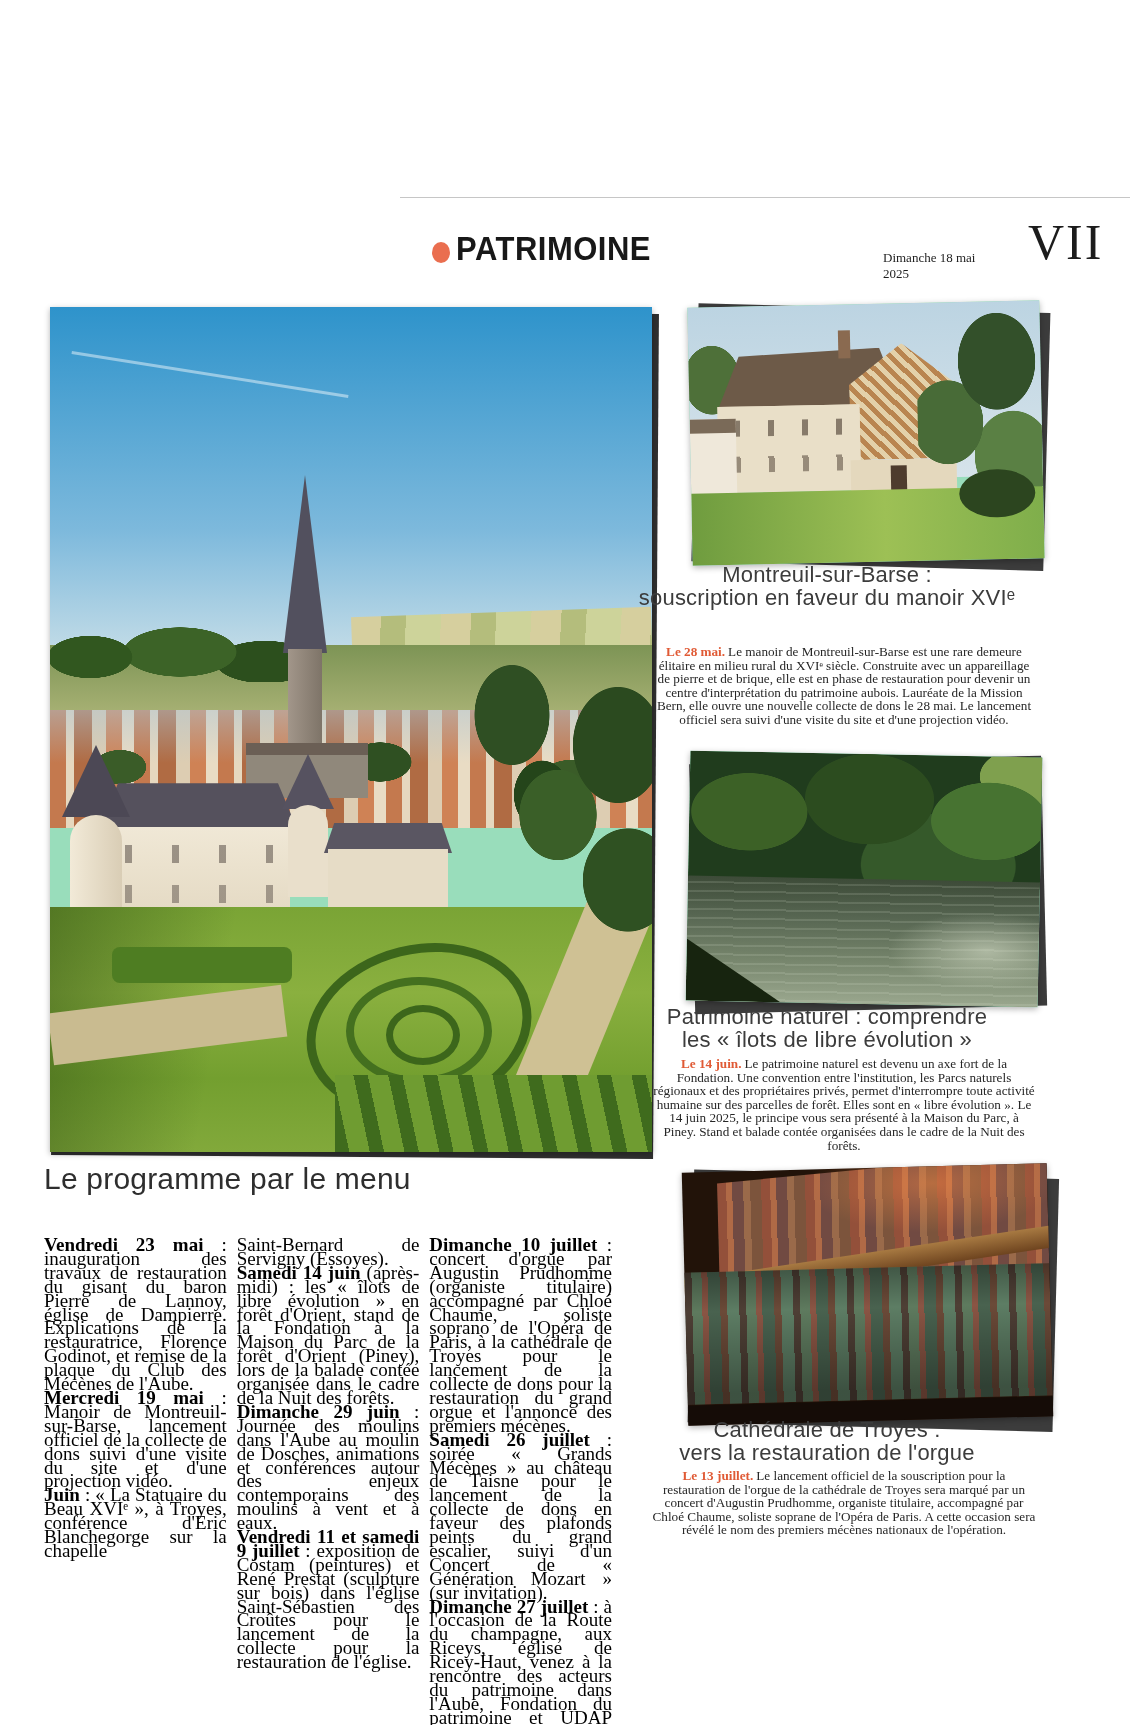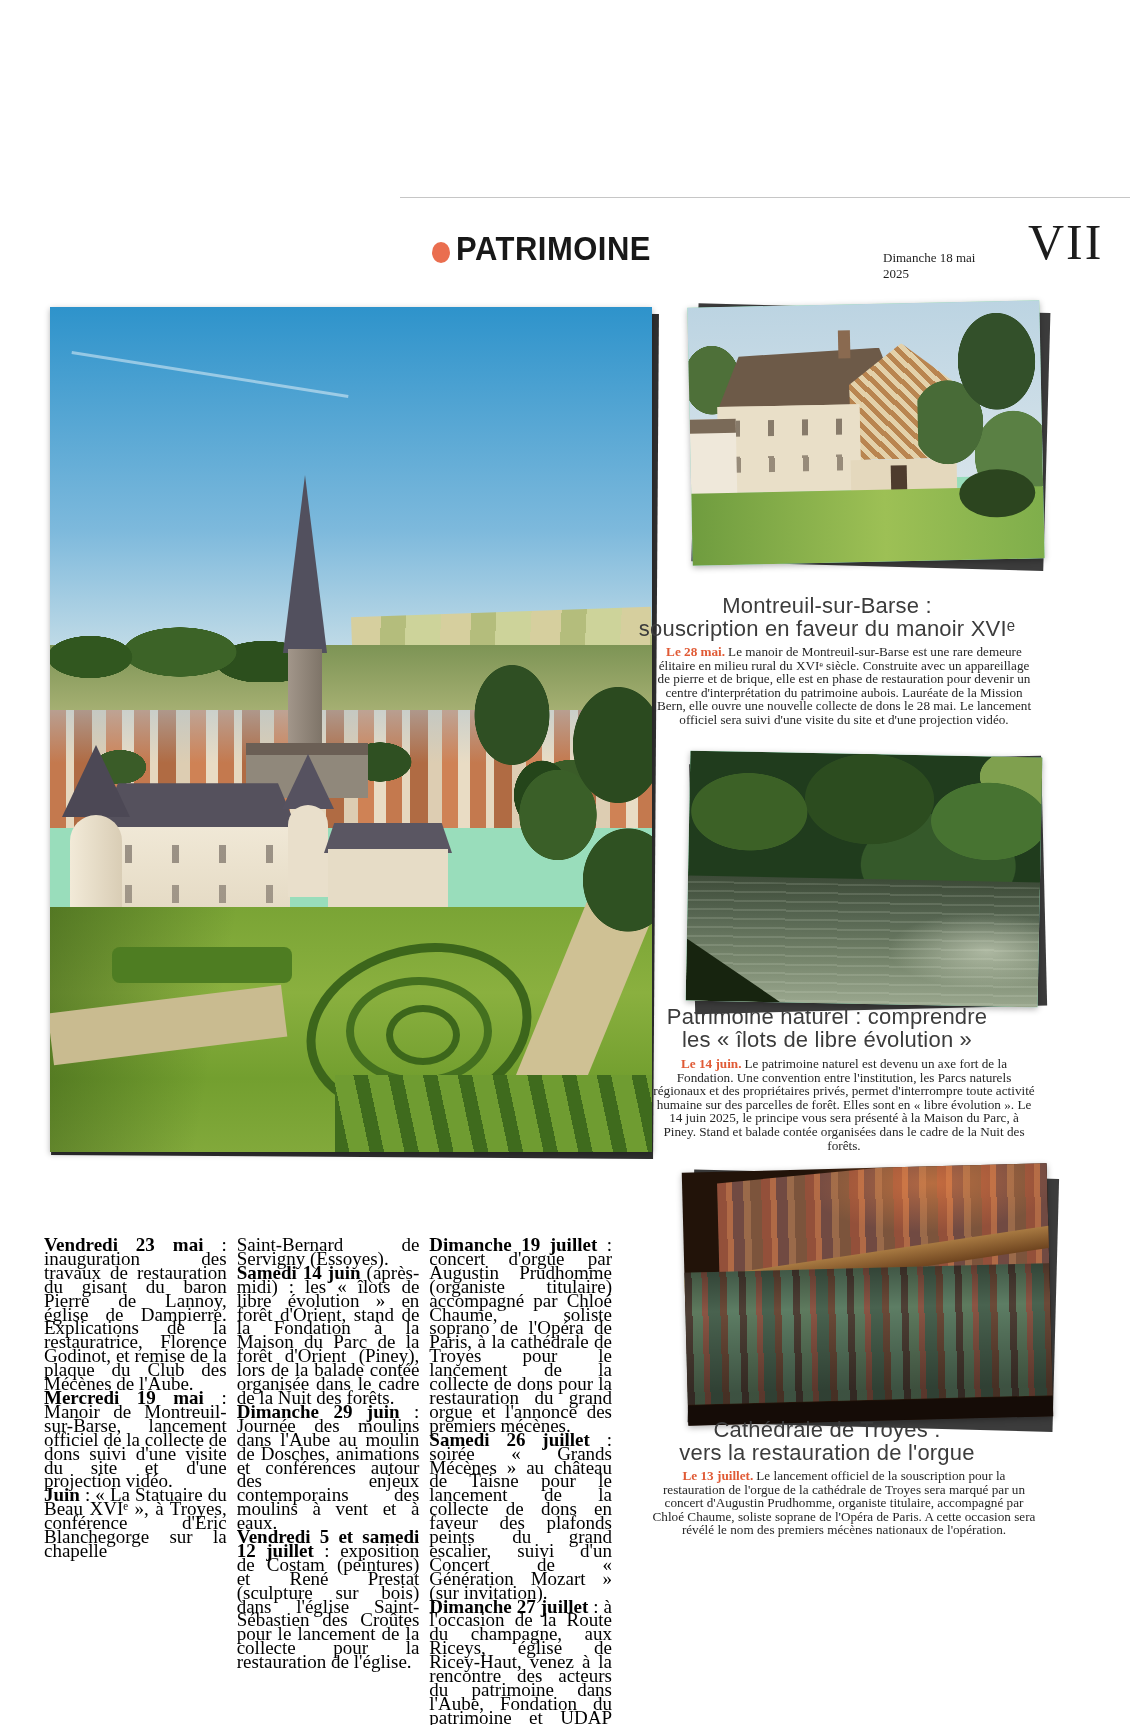--- a/index.html
+++ b/index.html
@@ -195,21 +195,21 @@
       <div class="a-gable"></div>
       <div class="a-wall"></div>
       <div class="a-wall2"></div>
       <div class="a-door"></div>
       <div class="a-cottage"></div>
       <div class="a-treesr"></div>
       <div class="a-lawn"></div>
       <div class="a-bush"></div>
     </div>
   </figure>
-  <h2 class="art-title" style="top:595px">
+  <h2 class="art-title" style="top:564px">
     <span>Montreuil-sur-Barse :</span><br>
     <span>souscription en faveur du manoir XVIᵉ</span>
   </h2>
   <p class="art-body" style="top:645px">
     <strong class="lead">Le 28 mai.</strong><span>Le manoir de Montreuil-sur-Barse est une rare demeure élitaire en milieu rural du XVIᵉ siècle. Construite avec un appareillage de pierre et de brique, elle est en phase de restauration pour devenir un centre d'interprétation du patrimoine aubois. Lauréate de la Mission Bern, elle ouvre une nouvelle collecte de dons le 28 mai. Le lancement officiel sera suivi d'une visite du site et d'une projection vidéo.</span>
   </p>
 
   <figure class="stack photo-river">
     <div class="sheet"></div>
     <div class="ph">
@@ -240,32 +240,33 @@
     </div>
   </figure>
   <h2 class="art-title" style="top:1419px">
     <span>Cathédrale de Troyes :</span><br>
     <span>vers la restauration de l'orgue</span>
   </h2>
   <p class="art-body" style="top:1469px">
     <strong class="lead">Le 13 juillet.</strong><span>Le lancement officiel de la souscription pour la restauration de l'orgue de la cathédrale de Troyes sera marqué par un concert d'Augustin Prudhomme, organiste titulaire, accompagné par Chloé Chaume, soliste soprane de l'Opéra de Paris. A cette occasion sera révélé le nom des premiers mécènes nationaux de l'opération.</span>
   </p>
 
+  <h2 class="prog-head">Le programme par le menu</h2>
   <div class="prog-cols" id="program-cols">
       <div class="pcol">
         <span class="pentry"><b>Vendredi 23 mai</b> : inauguration des travaux de restauration du gisant du baron Pierre de Lannoy, église de Dampierre. Explications de la restauratrice, Florence Godinot, et remise de la plaque du Club des Mécènes de l'Aube.</span>
         <span class="pentry"><b>Mercredi 19 mai</b> : Manoir de Montreuil-sur-Barse, lancement officiel de la collecte de dons suivi d'une visite du site et d'une projection vidéo.</span>
         <span class="pentry"><b>Juin</b> : « La Statuaire du Beau XVIᵉ », à Troyes, conférence d'Eric Blanchegorge sur la chapelle</span>
       </div>
       <div class="pcol">
         <span class="pentry">Saint-Bernard de Servigny (Essoyes).</span>
         <span class="pentry"><b>Samedi 14 juin</b> (après-midi) : les « îlots de libre évolution » en forêt d'Orient, stand de la Fondation à la Maison du Parc de la forêt d'Orient (Piney), lors de la balade contée organisée dans le cadre de la Nuit des forêts.</span>
         <span class="pentry"><b>Dimanche 29 juin</b> : Journée des moulins dans l'Aube au moulin de Dosches, animations et conférences autour des enjeux contemporains des moulins à vent et à eaux.</span>
-        <span class="pentry"><b>Vendredi 5 et samedi 12 juillet</b> : exposition de Costam (peintures) et René Prestat (sculpture sur bois) dans l'église Saint-Sébastien des Croûtes pour le lancement de la collecte pour la restauration de l'église.</span>
+        <span class="pentry"><b>Vendredi 11 et samedi 9 juillet</b> : exposition de Costam (peintures) et René Prestat (sculpture sur bois) dans l'église Saint-Sébastien des Croûtes pour le lancement de la collecte pour la restauration de l'église.</span>
       </div>
       <div class="pcol">
-        <span class="pentry"><b>Dimanche 19 juillet</b> : concert d'orgue par Augustin Prudhomme (organiste titulaire) accompagné par Chloé Chaume, soliste soprano de l'Opéra de Paris, à la cathédrale de Troyes pour le lancement de la collecte de dons pour la restauration du grand orgue et l'annonce des premiers mécènes.</span>
+        <span class="pentry"><b>Dimanche 10 juillet</b> : concert d'orgue par Augustin Prudhomme (organiste titulaire) accompagné par Chloé Chaume, soliste soprano de l'Opéra de Paris, à la cathédrale de Troyes pour le lancement de la collecte de dons pour la restauration du grand orgue et l'annonce des premiers mécènes.</span>
         <span class="pentry"><b>Samedi 26 juillet</b> : soirée « Grands Mécènes » au château de Taisne pour le lancement de la collecte de dons en faveur des plafonds peints du grand escalier, suivi d'un Concert de « Génération Mozart » (sur invitation).</span>
         <span class="pentry"><b>Dimanche 27 juillet</b> : à l'occasion de la Route du champagne, aux Riceys, église de Ricey-Haut, venez à la rencontre des acteurs du patrimoine dans l'Aube, Fondation du patrimoine et UDAP Aube.</span>
       </div>
     </div>
 
 </div>
 
 </body></html>

